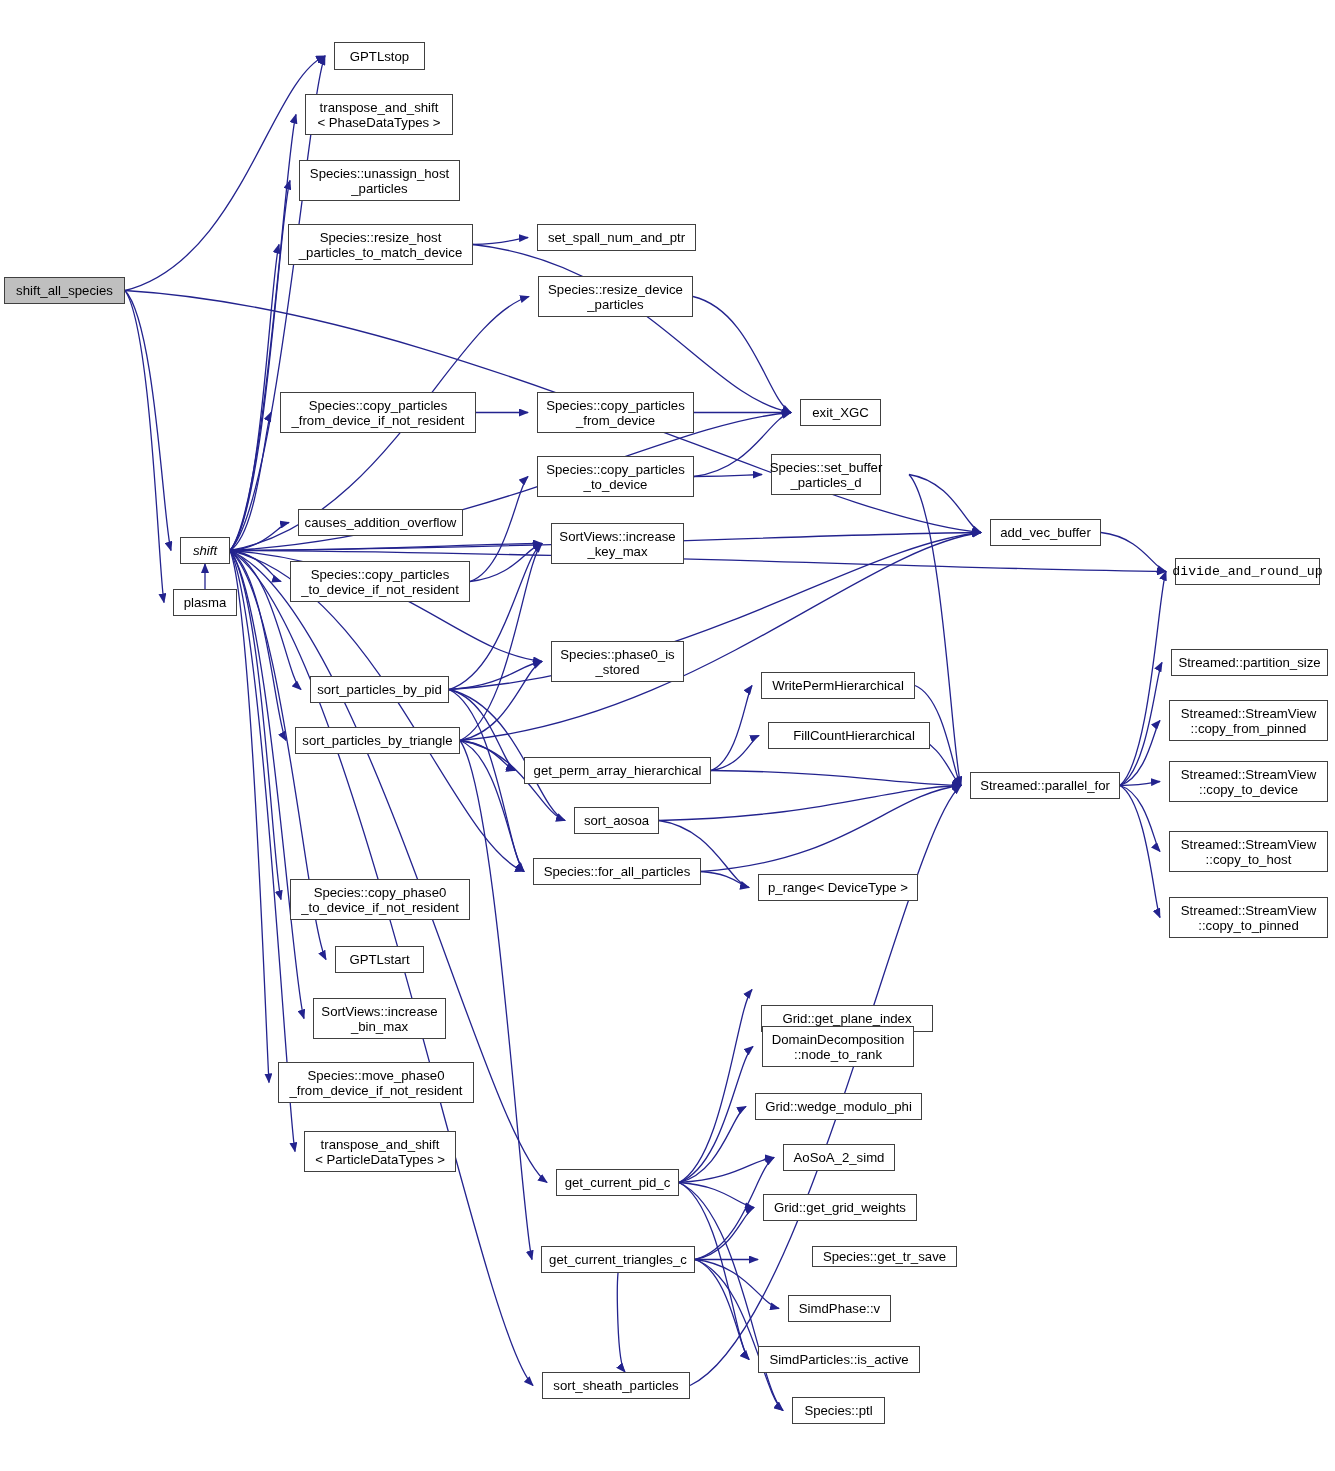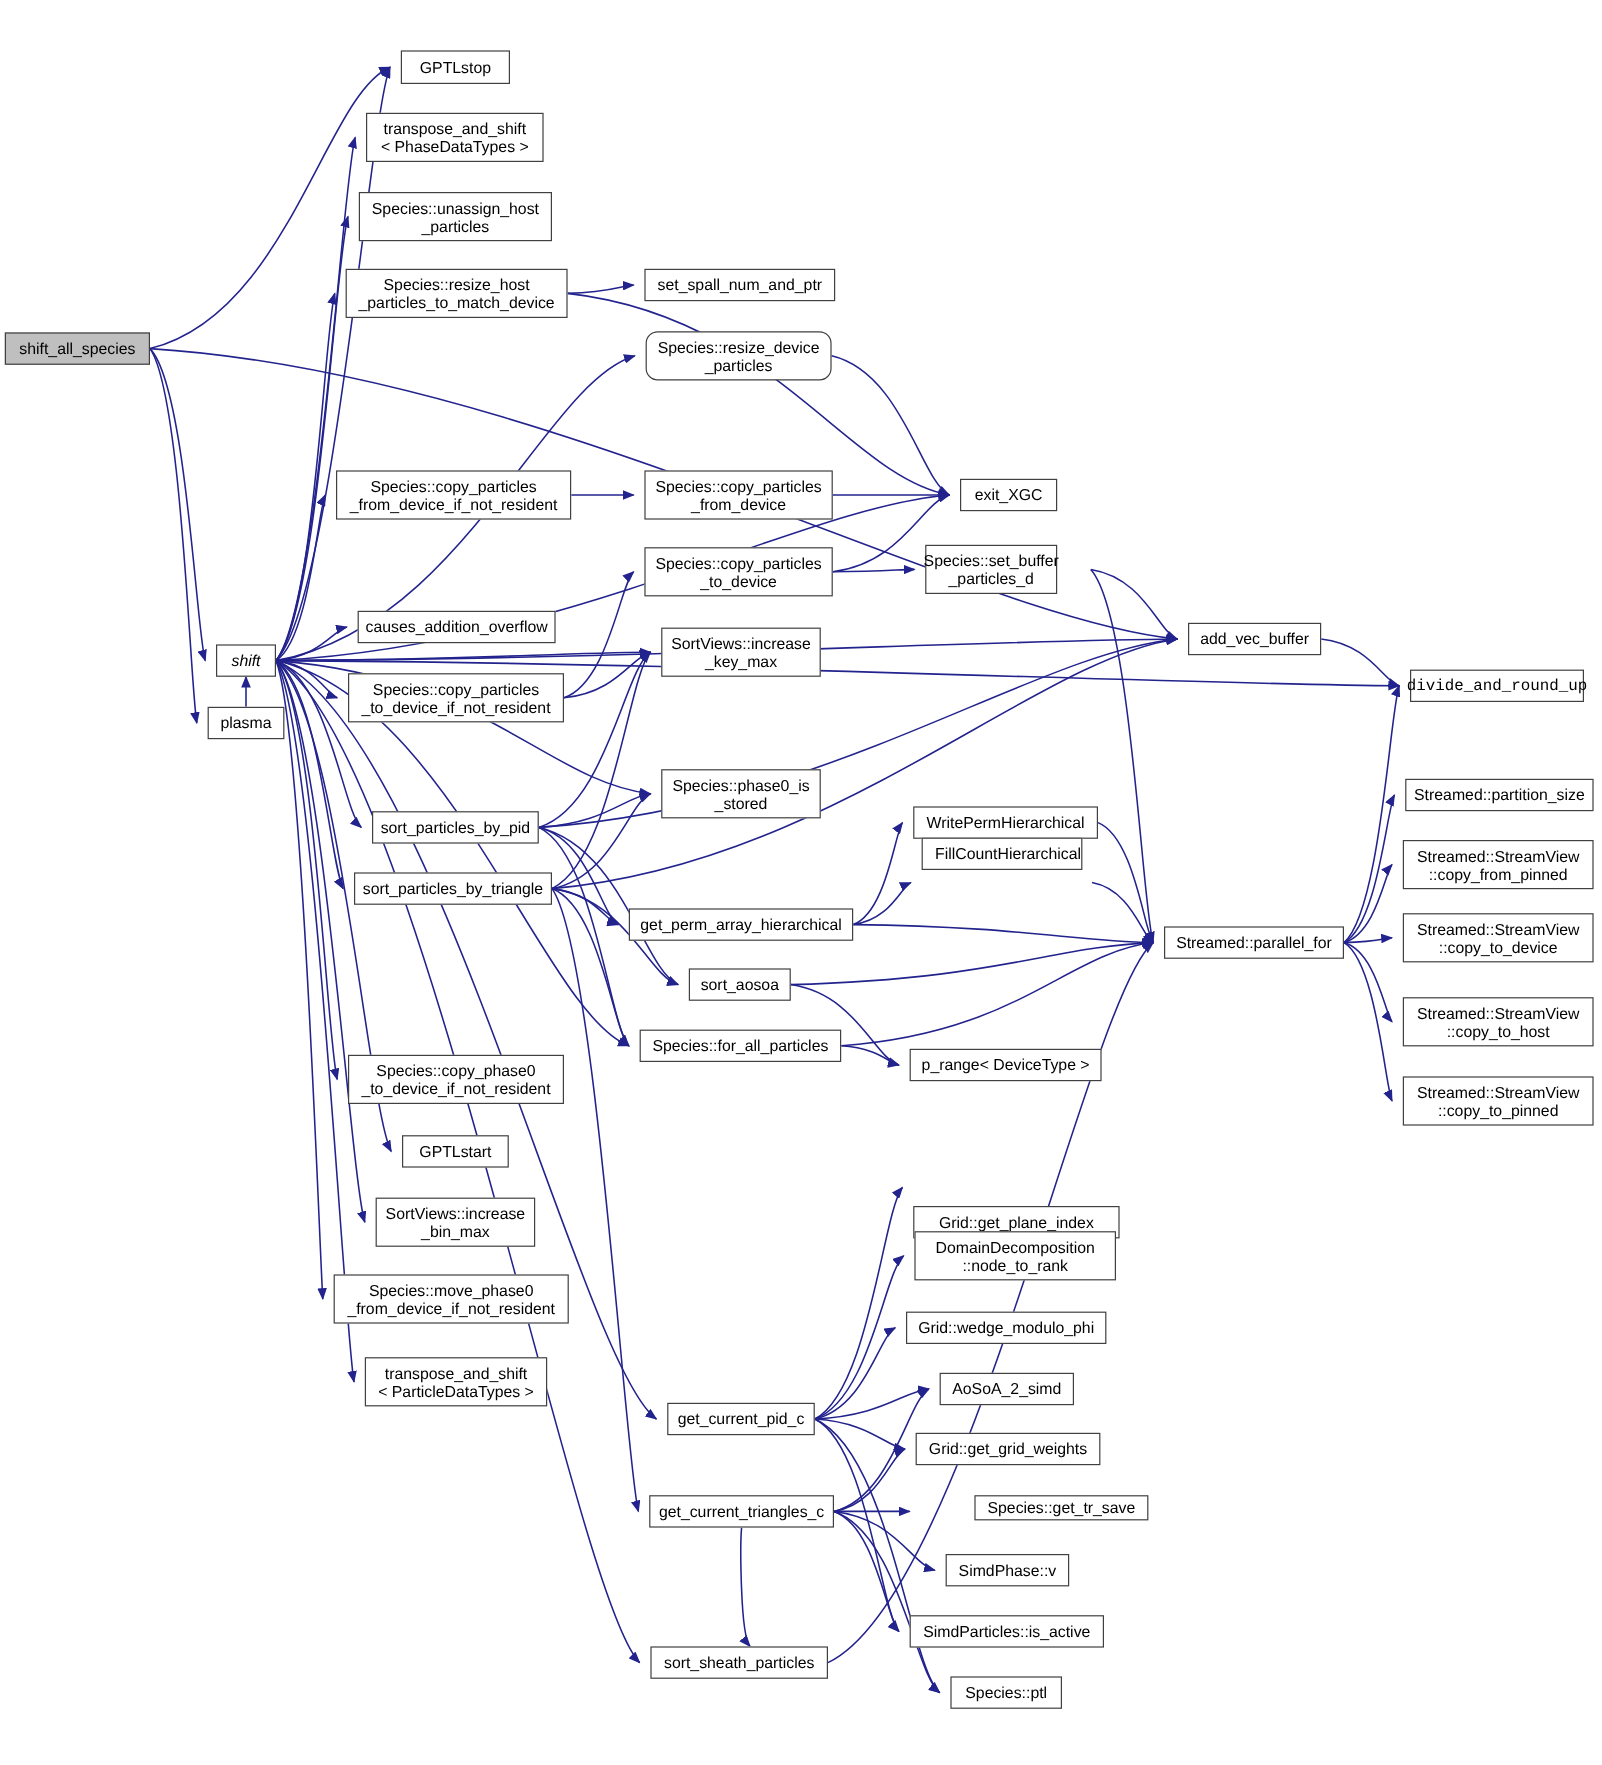--- a/index.html
+++ b/index.html
@@ -112,21 +112,21 @@
   <div id="node-layer">
       <div class="node root" style="left: 4px; top: 277px; width: 121px; height: 27px;">shift_all_species</div>
       <div class="node" style="left: 334px; top: 42px; width: 91px; height: 28px;">GPTLstop</div>
       <div class="node" style="left: 305px; top: 94px; width: 148px; height: 41px;">transpose_and_shift
 &lt; PhaseDataTypes &gt;</div>
       <div class="node" style="left: 299px; top: 160px; width: 161px; height: 41px;">Species::unassign_host
 _particles</div>
       <div class="node" style="left: 288px; top: 224px; width: 185px; height: 41px;">Species::resize_host
 _particles_to_match_device</div>
       <div class="node" style="left: 537px; top: 224px; width: 159px; height: 27px;">set_spall_num_and_ptr</div>
-      <div class="node" style="left: 538px; top: 276px; width: 155px; height: 41px; border-radius: 10px;">Species::resize_device
+      <div class="node" style="left: 538px; top: 276px; width: 155px; height: 41px;">Species::resize_device
 _particles</div>
       <div class="node" style="left: 280px; top: 392px; width: 196px; height: 41px;">Species::copy_particles
 _from_device_if_not_resident</div>
       <div class="node" style="left: 537px; top: 392px; width: 157px; height: 41px;">Species::copy_particles
 _from_device</div>
       <div class="node" style="left: 800px; top: 399px; width: 81px; height: 27px;">exit_XGC</div>
       <div class="node" style="left: 537px; top: 456px; width: 157px; height: 41px;">Species::copy_particles
 _to_device</div>
       <div class="node" style="left: 771px; top: 454px; width: 110px; height: 41px;">Species::set_buffer
 _particles_d</div>
@@ -138,21 +138,21 @@
 _key_max</div>
       <div class="node" style="left: 990px; top: 519px; width: 111px; height: 27px;">add_vec_buffer</div>
       <div class="node" style="left: 1175px; top: 558px; width: 145px; height: 27px; font-family: Liberation Mono, monospace;">divide_and_round_up</div>
       <div class="node" style="left: 173px; top: 589px; width: 64px; height: 27px;">plasma</div>
       <div class="node" style="left: 551px; top: 641px; width: 133px; height: 41px;">Species::phase0_is
 _stored</div>
       <div class="node" style="left: 310px; top: 676px; width: 139px; height: 27px;">sort_particles_by_pid</div>
       <div class="node" style="left: 761px; top: 672px; width: 154px; height: 27px;">WritePermHierarchical</div>
       <div class="node" style="left: 1171px; top: 649px; width: 157px; height: 27px;">Streamed::partition_size</div>
       <div class="node" style="left: 295px; top: 727px; width: 165px; height: 27px;">sort_particles_by_triangle</div>
-      <div class="node" style="left: 768px; top: 698px; width: 134px; height: 27px; padding-left: 14px;">FillCountHierarchical</div>
+      <div class="node" style="left: 768px; top: 722px; width: 162px; height: 27px; padding-left: 14px;">FillCountHierarchical</div>
       <div class="node" style="left: 1169px; top: 700px; width: 159px; height: 41px;">Streamed::StreamView
 ::copy_from_pinned</div>
       <div class="node" style="left: 524px; top: 757px; width: 187px; height: 27px;">get_perm_array_hierarchical</div>
       <div class="node" style="left: 970px; top: 772px; width: 150px; height: 27px;">Streamed::parallel_for</div>
       <div class="node" style="left: 1169px; top: 761px; width: 159px; height: 41px;">Streamed::StreamView
 ::copy_to_device</div>
       <div class="node" style="left: 574px; top: 807px; width: 85px; height: 27px;">sort_aosoa</div>
       <div class="node" style="left: 1169px; top: 831px; width: 159px; height: 41px;">Streamed::StreamView
 ::copy_to_host</div>
       <div class="node" style="left: 533px; top: 858px; width: 168px; height: 27px;">Species::for_all_particles</div>
@@ -162,21 +162,21 @@
       <div class="node" style="left: 290px; top: 879px; width: 180px; height: 41px;">Species::copy_phase0
 _to_device_if_not_resident</div>
       <div class="node" style="left: 335px; top: 946px; width: 89px; height: 27px;">GPTLstart</div>
       <div class="node" style="left: 313px; top: 998px; width: 133px; height: 41px;">SortViews::increase
 _bin_max</div>
       <div class="node" style="left: 278px; top: 1062px; width: 196px; height: 41px;">Species::move_phase0
 _from_device_if_not_resident</div>
       <div class="node" style="left: 304px; top: 1131px; width: 152px; height: 41px;">transpose_and_shift
 &lt; ParticleDataTypes &gt;</div>
       <div class="node" style="left: 761px; top: 1005px; width: 172px; height: 27px; text-align: right;">Grid::get_plane_index</div>
-      <div class="node" style="left: 762px; top: 1026px; width: 168px; height: 41px;">DomainDecomposition
+      <div class="node" style="left: 762px; top: 1026px; width: 152px; height: 41px;">DomainDecomposition
 ::node_to_rank</div>
       <div class="node" style="left: 755px; top: 1093px; width: 167px; height: 27px;">Grid::wedge_modulo_phi</div>
       <div class="node" style="left: 783px; top: 1144px; width: 112px; height: 27px;">AoSoA_2_simd</div>
       <div class="node" style="left: 556px; top: 1169px; width: 123px; height: 27px;">get_current_pid_c</div>
       <div class="node" style="left: 763px; top: 1194px; width: 154px; height: 27px;">Grid::get_grid_weights</div>
       <div class="node" style="left: 812px; top: 1246px; width: 145px; height: 21px;">Species::get_tr_save</div>
       <div class="node" style="left: 541px; top: 1246px; width: 154px; height: 27px;">get_current_triangles_c</div>
       <div class="node" style="left: 788px; top: 1295px; width: 103px; height: 27px;">SimdPhase::v</div>
       <div class="node" style="left: 758px; top: 1346px; width: 162px; height: 27px;">SimdParticles::is_active</div>
       <div class="node" style="left: 542px; top: 1372px; width: 148px; height: 27px;">sort_sheath_particles</div>

